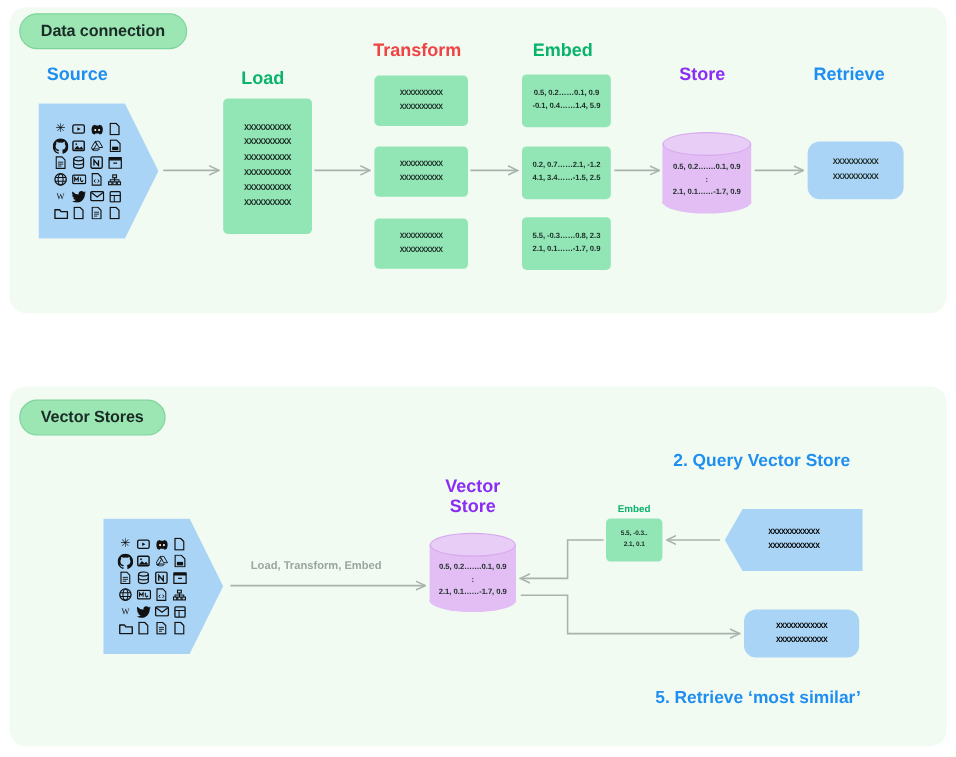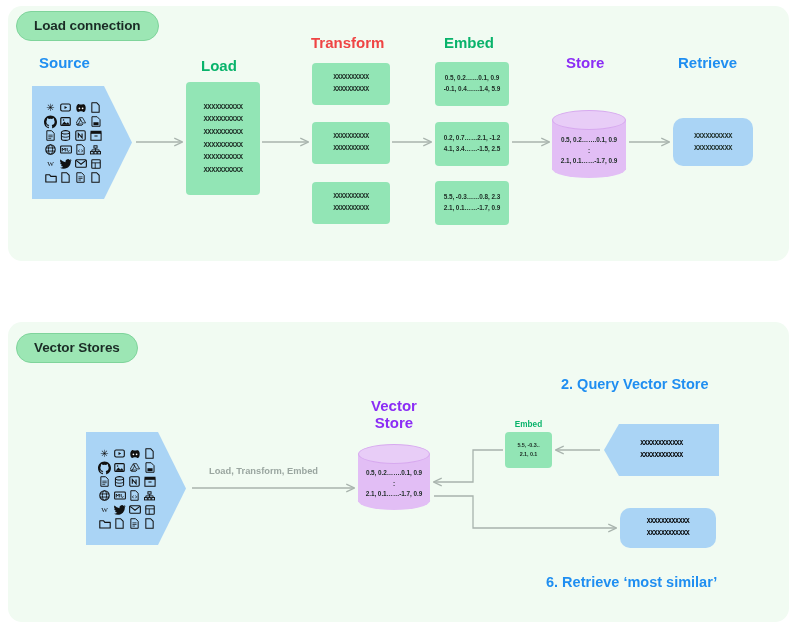--- a/index.html
+++ b/index.html
@@ -212,21 +212,21 @@
   }
   #lbl-ltf { left: 209px; top: 466px; }
 </style>
 </head>
 <body>
 
 <div id="page">
 
   <div class="panel" id="panel-top"></div>
 
-  <div class="pill" id="pill-top">Load connection</div>
+  <div class="pill" id="pill-top">Data connection</div>
 
   <div class="heading" id="h-source">Source</div>
   <div class="heading" id="h-load">Load</div>
   <div class="heading" id="h-transform">Transform</div>
   <div class="heading" id="h-embed">Embed</div>
   <div class="heading" id="h-store">Store</div>
   <div class="heading" id="h-retrieve">Retrieve</div>
 
   <div class="source-shape" id="source-top">
     <div class="icon-grid">
@@ -421,21 +421,21 @@
   <div class="box blue-box" id="box-retrieve">
     <div class="xline">XXXXXXXXXX</div>
     <div class="xline">XXXXXXXXXX</div>
   </div>
 
   <div class="panel" id="panel-bottom"></div>
 
   <div class="pill" id="pill-bottom">Vector Stores</div>
 
   <div class="heading" id="h-step2">2. Query Vector Store</div>
-  <div class="heading" id="h-step3">6. Retrieve ‘most similar’</div>
+  <div class="heading" id="h-step3">5. Retrieve ‘most similar’</div>
 
   <div class="heading" id="h-vstore">
     <div>Vector</div>
     <div>Store</div>
   </div>
 
   <div class="source-shape" id="source-bottom">
     <div class="icon-grid">
       <span class="ic">✳</span>
       <span class="ic">

